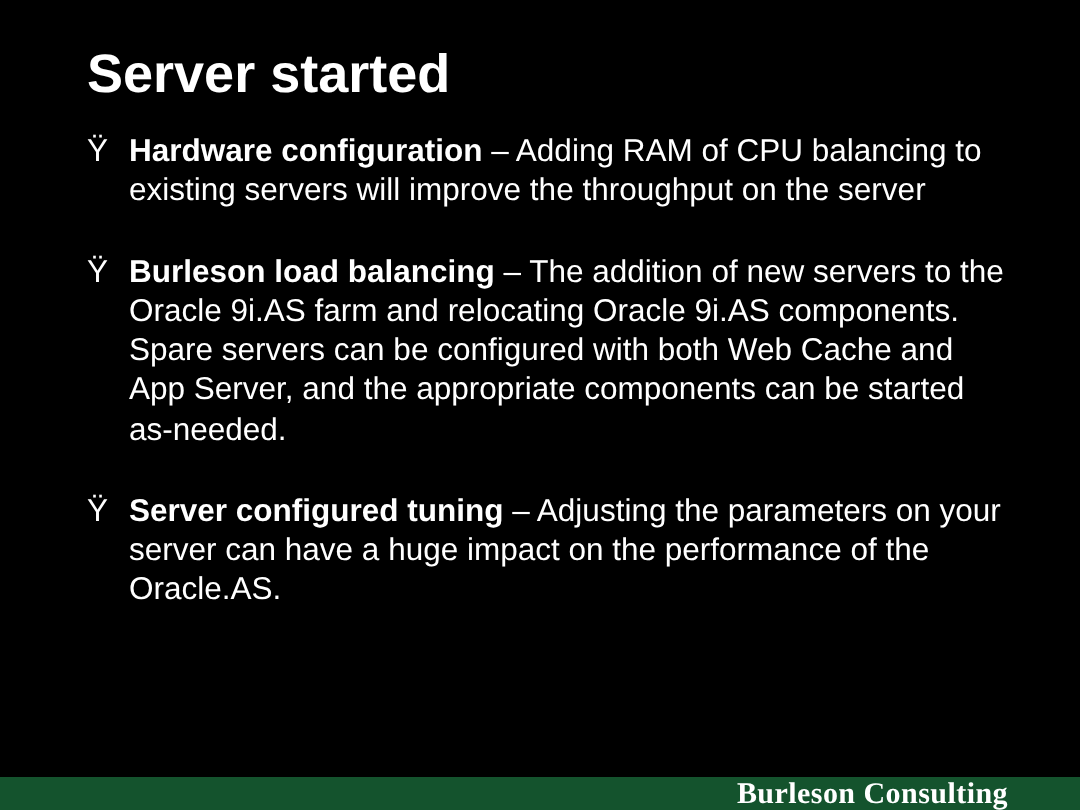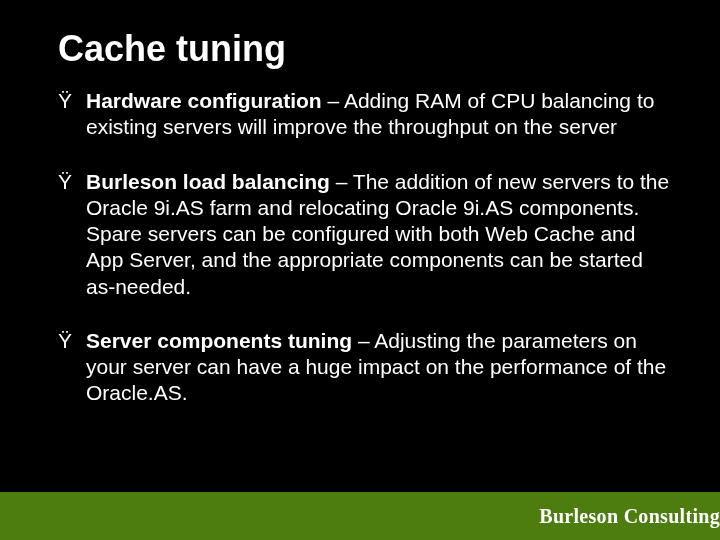--- a/index.html
+++ b/index.html
@@ -43,60 +43,61 @@
     }
     .bullet-text .bold {
       font-weight: bold;
       text-align: center;
     }
     .footer-bar {
       position: absolute;
       bottom: 0;
       left: 0;
       width: 100%;
-      height: 48px;
-      background: #4d7c0f;
+      height: 22px;
+      background: #14532d;
       display: flex;
       justify-content: flex-end;
       align-items: center;
+      padding-right: 48px;
     }
     .footer-text {
       color: #ffffff;
       font-family: Georgia, 'Times New Roman', serif;
       font-weight: bold;
       font-size: 20px;
       letter-spacing: 0.3px;
     }
   </style>
 </head>
 <body>
 
 <div class="slide">
-  <h1 class="title">Cache tuning</h1>
+  <h1 class="title">Server started</h1>
 
   <div class="content">
 
     <div class="bullet-item">
       <span class="bullet-marker">Ÿ</span>
       <span class="bullet-text">
         <span class="bold">Hardware configuration</span><span> – Adding RAM of CPU balancing to existing servers will improve the throughput on the server</span>
       </span>
     </div>
 
     <div class="bullet-item">
       <span class="bullet-marker">Ÿ</span>
       <span class="bullet-text">
         <span class="bold">Burleson load balancing</span><span> – The addition of new servers to the Oracle 9i.AS farm and relocating Oracle 9i.AS components.  Spare servers can be configured with both Web Cache and App Server, and the appropriate components can be started as-needed.</span>
       </span>
     </div>
 
     <div class="bullet-item">
       <span class="bullet-marker">Ÿ</span>
       <span class="bullet-text">
-        <span class="bold">Server components tuning</span><span> – Adjusting the parameters on your server can have a huge impact on the performance of the Oracle.AS.</span>
+        <span class="bold">Server configured tuning</span><span> – Adjusting the parameters on your server can have a huge impact on the performance of the Oracle.AS.</span>
       </span>
     </div>
 
   </div>
 
   <div class="footer-bar">
     <span class="footer-text">Burleson Consulting</span>
   </div>
 </div>
 

